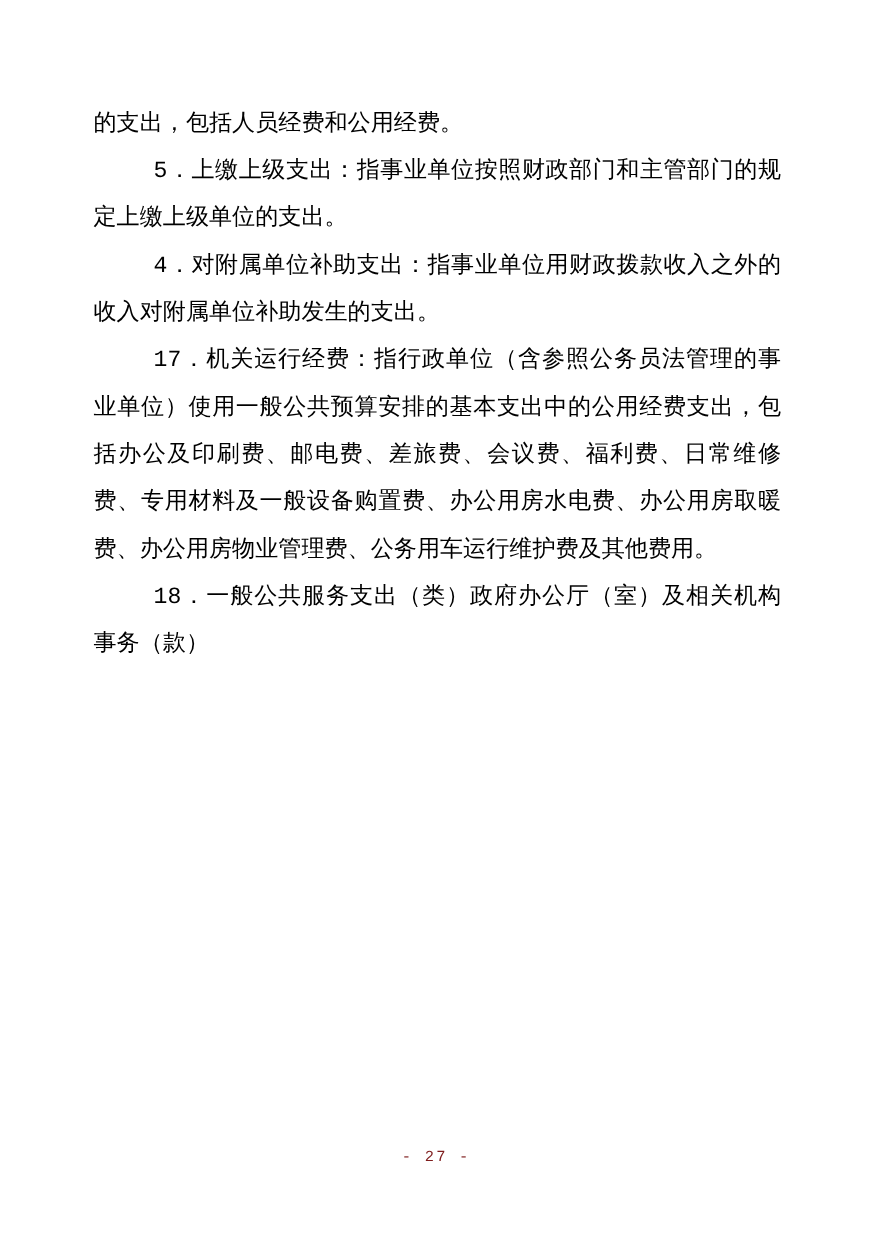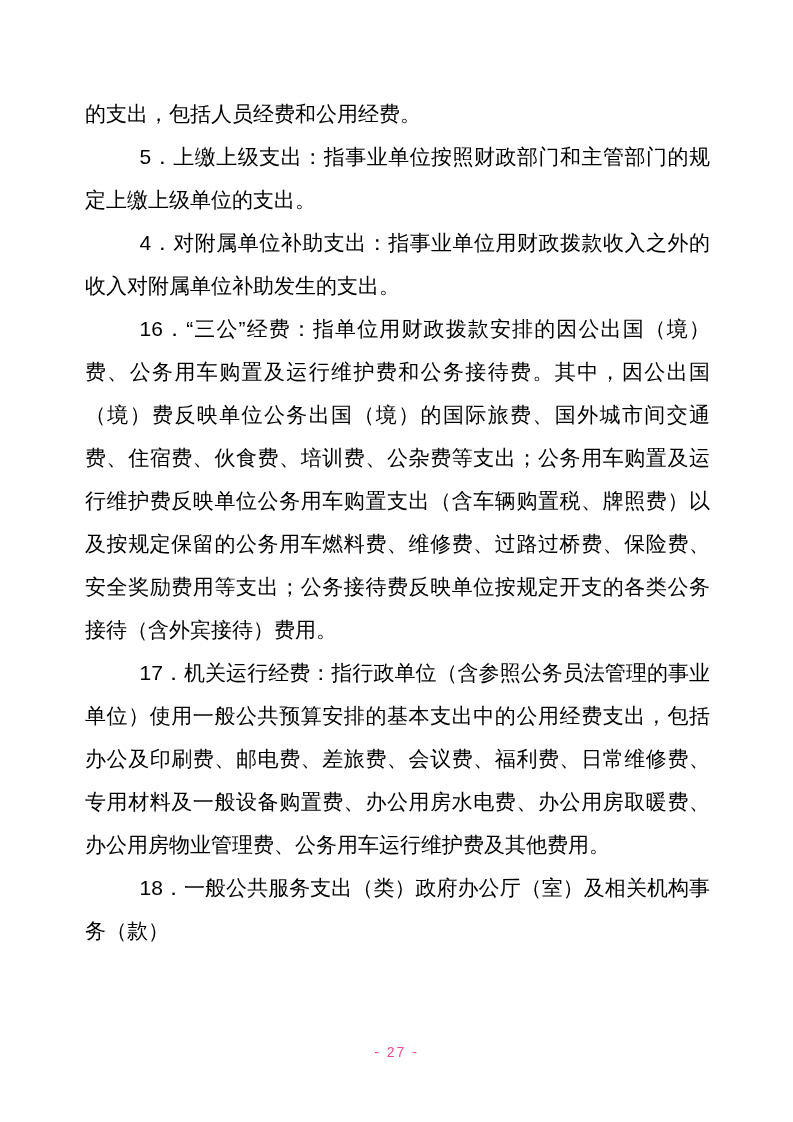--- a/index.html
+++ b/index.html
@@ -7,21 +7,21 @@
     padding: 0;
     background: #ffffff;
   }
   .page {
     position: relative;
     width: 771px;
     height: 1122px;
     margin: 0 auto;
     background: #ffffff;
     color: #000000;
-    font-family: Liberation Sans, sans-serif;
+    font-family: Liberation Mono, monospace;
     overflow: hidden;
   }
   .doc-body {
     position: absolute;
     left: 74px;
     right: 72px;
     top: 92px;
     text-align: justify;
   }
   .para {
@@ -34,29 +34,28 @@
     text-indent: 2.6em;
   }
   .page-footer {
     position: absolute;
     left: 0;
     right: 0;
     bottom: 62px;
     text-align: center;
     font-size: 14px;
     letter-spacing: 2px;
-    color: #ec4899;
+    color: #7f1d1d;
   }
 </style>
 </head>
 <body>
 
 <div class="page">
   <div class="doc-body">
       <p class="para">的支出，包括人员经费和公用经费。</p>
       <p class="para indent">5．上缴上级支出：指事业单位按照财政部门和主管部门的规定上缴上级单位的支出。</p>
       <p class="para indent">4．对附属单位补助支出：指事业单位用财政拨款收入之外的收入对附属单位补助发生的支出。</p>
-      <p class="para indent">16．“三公”经费：指单位用财政拨款安排的因公出国（境）费、公务用车购置及运行维护费和公务接待费。其中，因公出国（境）费反映单位公务出国（境）的国际旅费、国外城市间交通费、住宿费、伙食费、培训费、公杂费等支出；公务用车购置及运行维护费反映单位公务用车购置支出（含车辆购置税、牌照费）以及按规定保留的公务用车燃料费、维修费、过路过桥费、保险费、安全奖励费用等支出；公务接待费反映单位按规定开支的各类公务接待（含外宾接待）费用。</p>
       <p class="para indent">17．机关运行经费：指行政单位（含参照公务员法管理的事业单位）使用一般公共预算安排的基本支出中的公用经费支出，包括办公及印刷费、邮电费、差旅费、会议费、福利费、日常维修费、专用材料及一般设备购置费、办公用房水电费、办公用房取暖费、办公用房物业管理费、公务用车运行维护费及其他费用。</p>
       <p class="para indent">18．一般公共服务支出（类）政府办公厅（室）及相关机构事务（款）</p>
     </div>
   <div class="page-footer">- 27 -</div>
 </div>
 
 </body></html>

